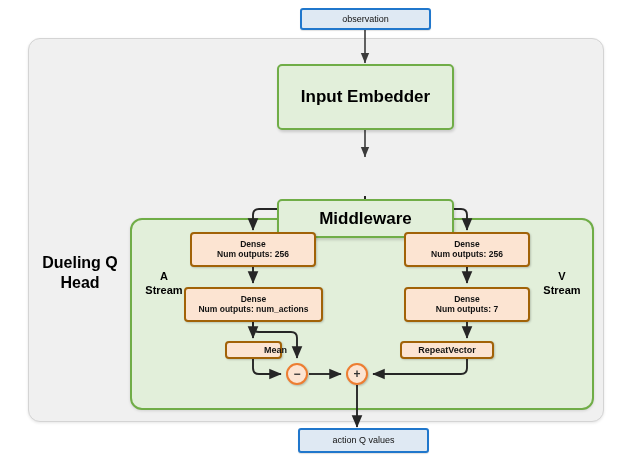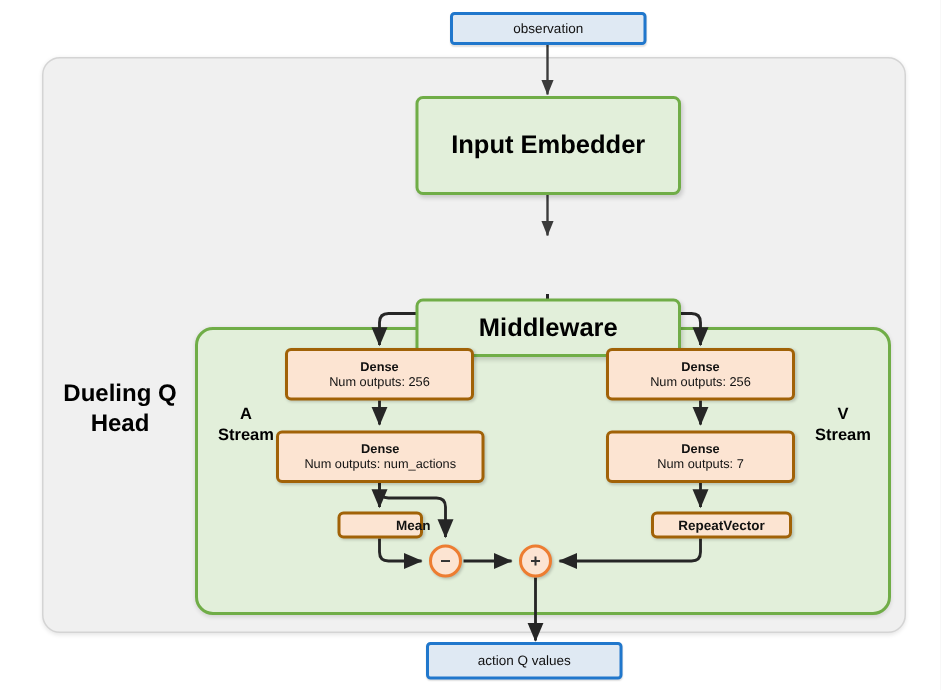--- a/index.html
+++ b/index.html
@@ -50,21 +50,21 @@
 
   
   .orange{
     background:#fce4d2;
     border:2px solid #a16207;
     border-radius:4px;
     color:#111;
     box-shadow:1px 1px 2px rgba(0,0,0,.18);
   }
   .orange .l1{font-size:8.5px;font-weight:bold;}
-  .orange .l2{font-size:8.5px;font-weight:400;}
+  .orange .l2{font-size:8.5px;font-weight:700;}
   .orange.single .l1{font-size:9px;font-weight:bold;}
 
   
   .outer-container{
     position:absolute;
     background:#f0f0f0;
     border:1px solid #d4d4d4;
     border-radius:12px;
     box-shadow:0 1px 3px rgba(0,0,0,.10);
     z-index:1;
@@ -181,32 +181,32 @@
   <div class="node orange" style="left:404px;top:232px;width:126px;height:35px;">
     <span class="l1">Dense</span>
     <span class="l2">Num outputs: 256</span>
   </div>
 
   <div class="node orange" style="left:404px;top:287px;width:126px;height:35px;">
     <span class="l1">Dense</span>
     <span class="l2">Num outputs: 7</span>
   </div>
 
-  <div class="node orange single" style="left:434px;top:341px;width:94px;height:18px;">
+  <div class="node orange single" style="left:400px;top:341px;width:94px;height:18px;">
     <span class="l1">RepeatVector</span>
   </div>
 
   <div class="op" style="left:286px;top:363px;">
     <span>−</span>
   </div>
   <div class="op" style="left:346px;top:363px;">
     <span>+</span>
   </div>
 
-  <div class="node io" style="left:284px;top:428px;width:131px;height:25px;">
+  <div class="node io" style="left:298px;top:428px;width:131px;height:25px;">
     <span class="l1">action Q values</span>
   </div>
 
   <div class="label big" style="left:30px;top:253px;width:100px;">
     <span>Dueling Q Head</span>
   </div>
 
   <div class="label mid" style="left:140px;top:270px;width:48px;">
     <div>A</div>
     <div>Stream</div>

